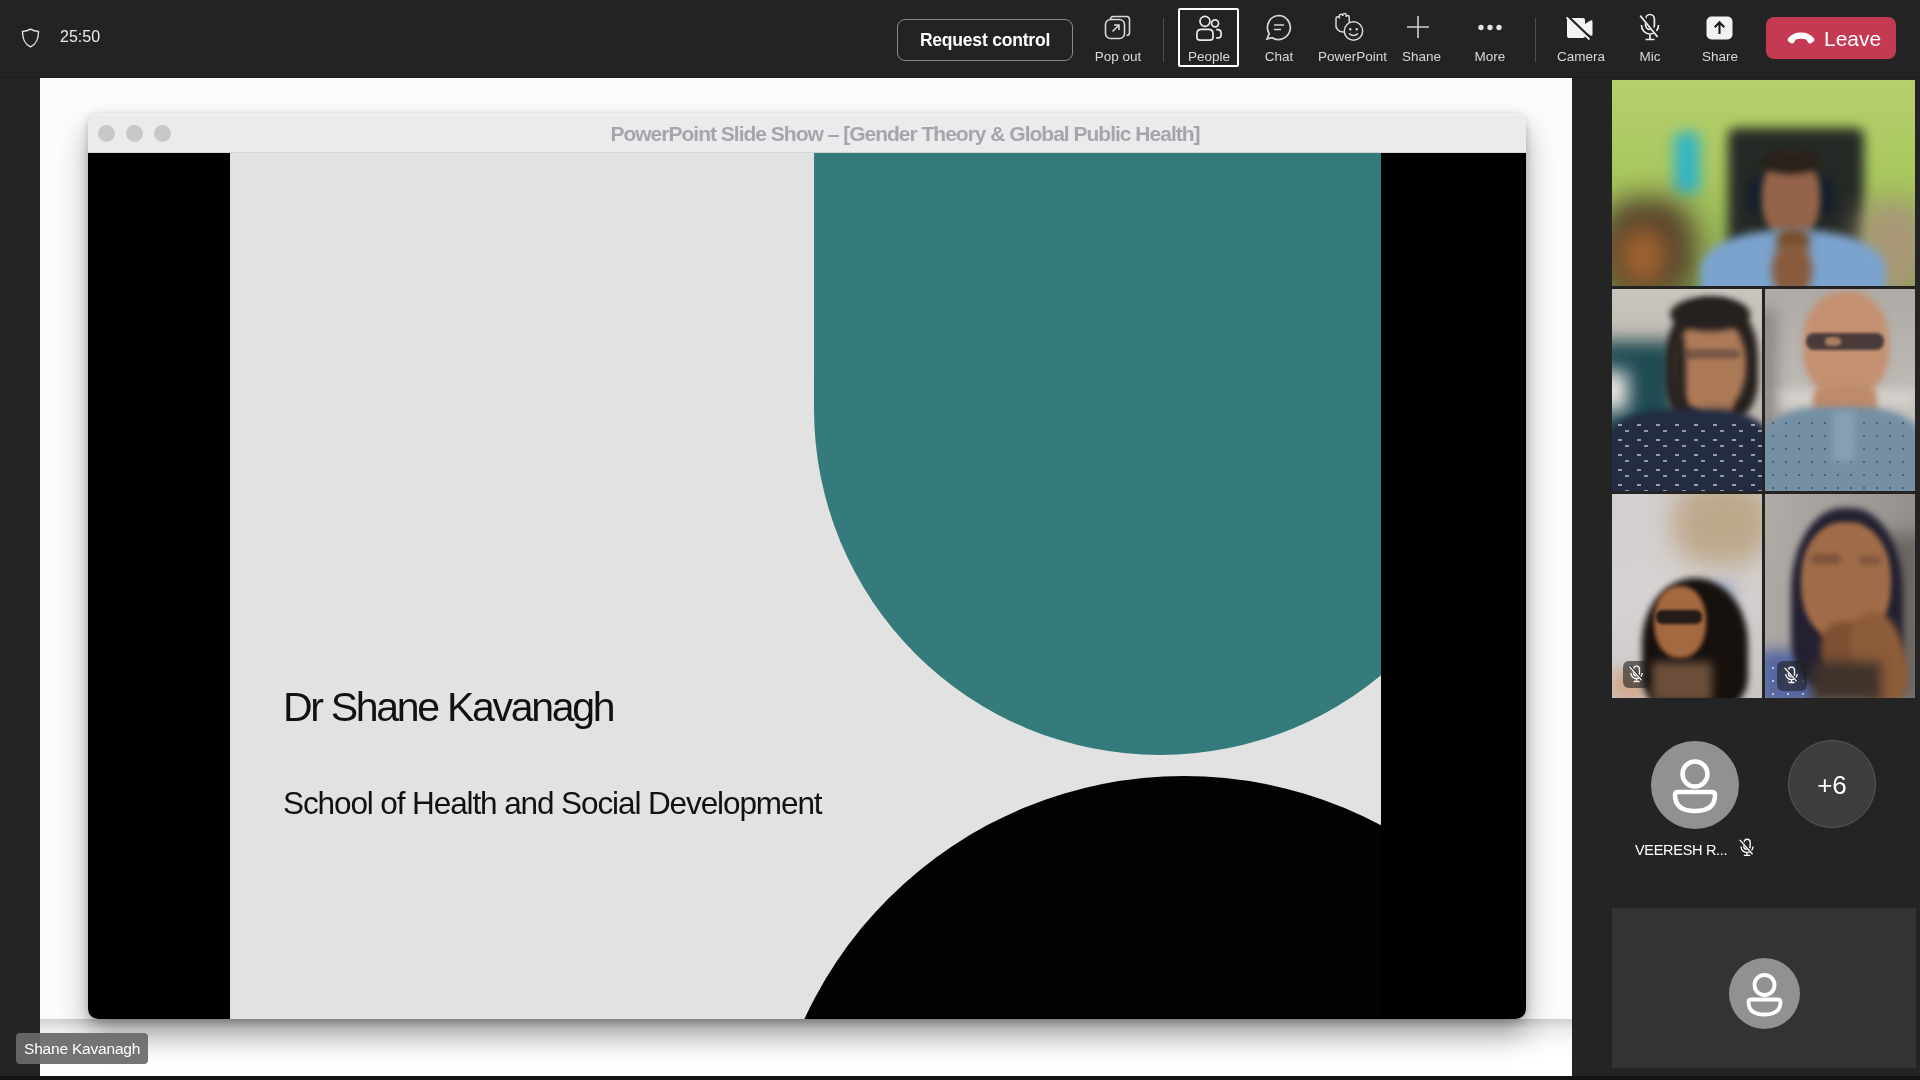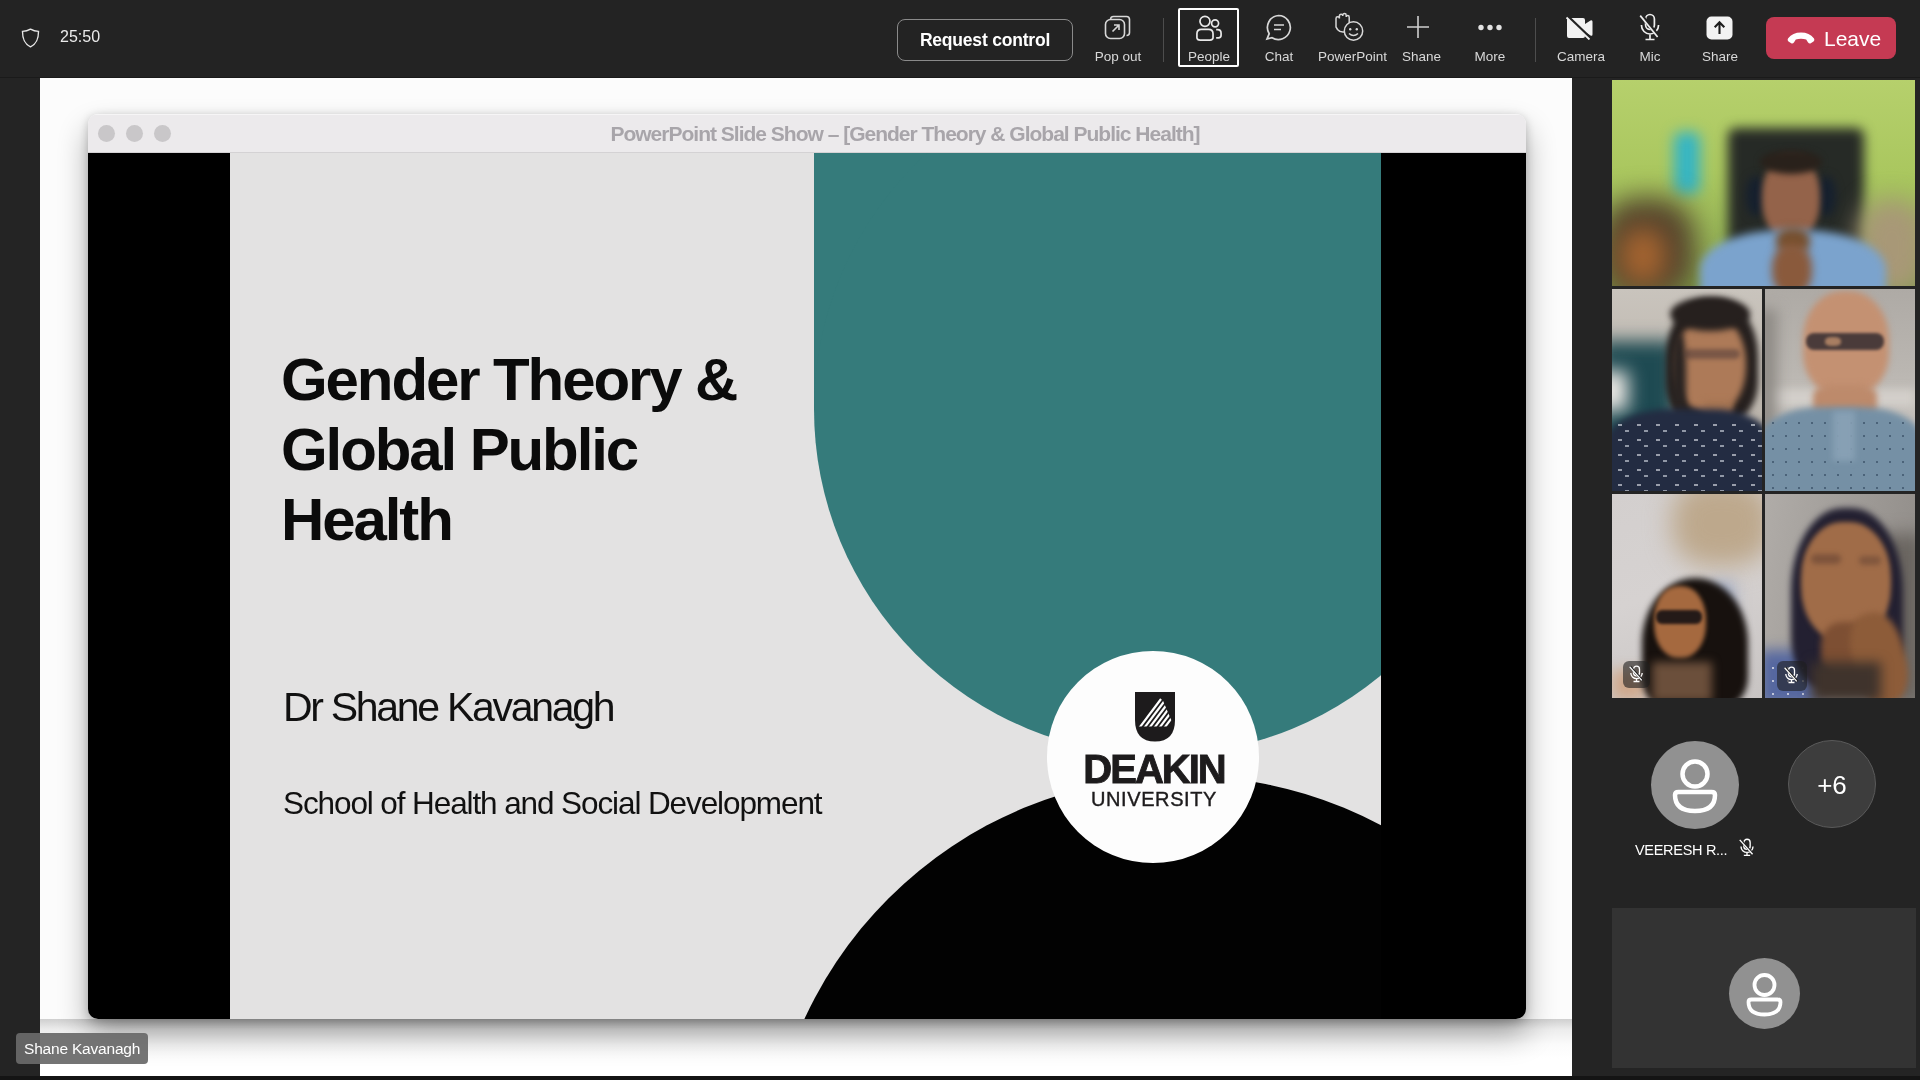--- a/index.html
+++ b/index.html
@@ -150,42 +150,20 @@
         <div class="light" style="left:10px;"></div>
         <div class="light" style="left:38px;"></div>
         <div class="light" style="left:66px;"></div>
         <div id="wtitle">PowerPoint Slide Show – [Gender Theory &amp; Global Public Health]</div>
       </div>
       <div id="slidearea">
         <div id="slide">
           <div id="tealrect"></div>
           <div id="tealcircle"></div>
           <div id="blackcircle"></div>
-          <div id="whitecircle">
-            <svg width="212" height="212" viewBox="0 0 212 212">
-              <defs>
-                  <clipPath id="tri">
-                    <path d="M91 75.5 L114 45 L127 75.5 Z"></path>
-                  </clipPath>
-                </defs>
-              <path d="M88 41 L128 41 L128 69 Q128 90.5 108 90.5 Q88 90.5 88 69 Z" fill="#1d1b1c"></path>
-              <g clip-path="url(#tri)" stroke="#fff" stroke-width="2.2">
-                <path d="M90 80 L114 48"></path>
-                <path d="M95 80 L119 48"></path>
-                <path d="M100 80 L124 48"></path>
-                <path d="M105 80 L129 48"></path>
-                <path d="M110 80 L134 48"></path>
-                <path d="M115 80 L139 48"></path>
-                <path d="M85 80 L109 48"></path>
-              </g>
-              <text x="107" y="132" text-anchor="middle" font-family="Liberation Sans" font-size="40" font-weight="bold" letter-spacing="-2" fill="#1d1b1c" stroke="#1d1b1c" stroke-width="0.9">DEAKIN</text>
-              <text x="107" y="155" text-anchor="middle" font-family="Liberation Sans" font-size="20" letter-spacing="0.6" fill="#1d1b1c" stroke="#1d1b1c" stroke-width="0.4">UNIVERSITY</text>
-            </svg>
-          </div>
-          <div id="slidetitle">Gender Theory &amp;<br>Global Public<br>Health</div>
           <div id="author">Dr Shane Kavanagh</div>
           <div id="school">School of Health and Social Development</div>
         </div>
       </div>
     </div>
   </div>
   <div id="namelabel">Shane Kavanagh</div>
 
   <div class="tile" style="left:1612px;top:80px;width:303px;height:206px;">
     <div class="abs" style="left:0;top:0;width:303px;height:206px;background:linear-gradient(180deg,#b6d06c 0%,#aac75f 45%,#95b356 80%,#7f9b4a 100%);"></div>

